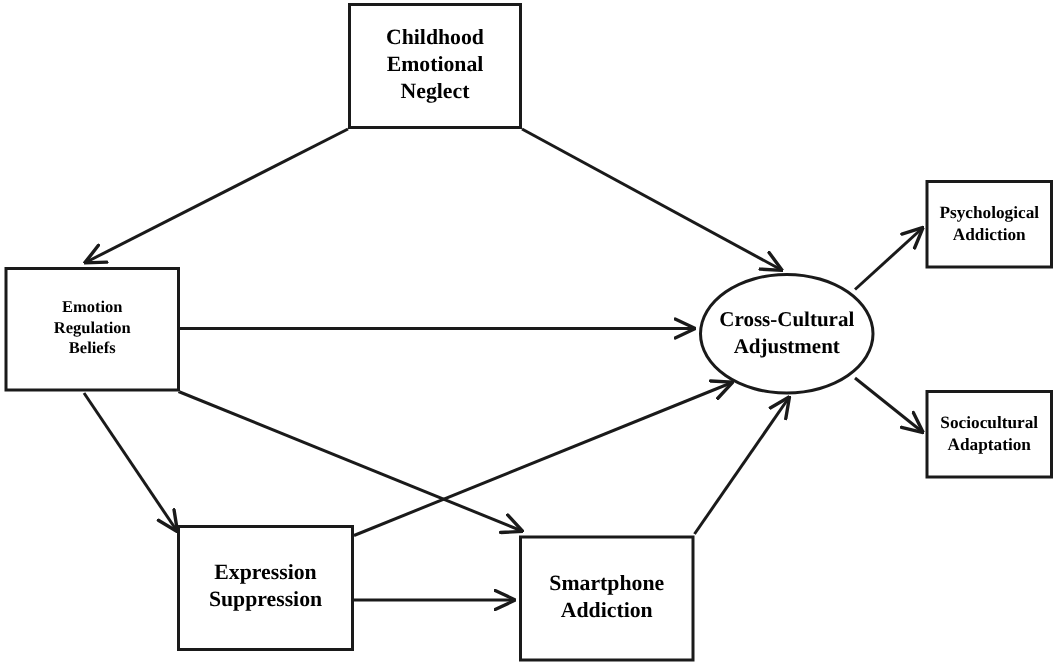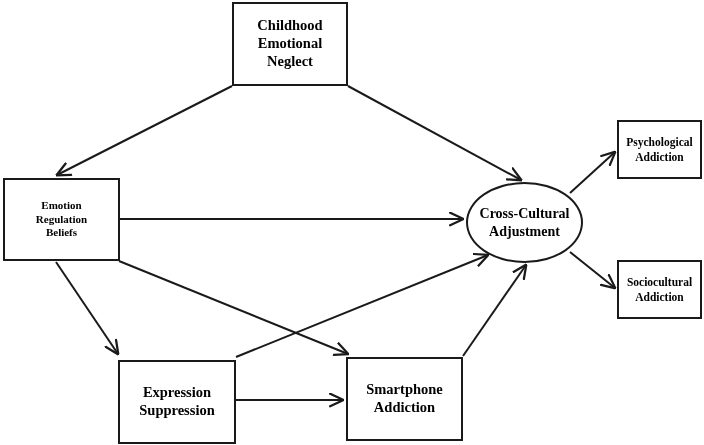--- a/index.html
+++ b/index.html
@@ -43,21 +43,21 @@
     border-radius: 50%;
   }
   .node-label {
     display: block;
     white-space: pre-line;
     padding: 0 3px;
   }
   
   #node-childhood-emotional-neglect { left: 232px; top: 2px;   width: 116px; height: 84px;  font-size: 14.5px; }
   #node-emotion-regulation-beliefs  { left: 3px;   top: 178px; width: 117px; height: 83px;  font-size: 11px; }
-  #node-expression-suppression      { left: 118px; top: 360px; width: 118px; height: 84px;  font-size: 14.5px; }
+  #node-expression-suppression      { left: 118px; top: 350px; width: 118px; height: 84px;  font-size: 14.5px; }
   #node-smartphone-addiction        { left: 346px; top: 357px; width: 117px; height: 84px;  font-size: 14.5px; }
   #node-cross-cultural-adjustment   { left: 466px; top: 182px; width: 117px; height: 81px;  font-size: 14px; }
   #node-psychological-adaptation    { left: 617px; top: 120px; width: 85px;  height: 59px;  font-size: 11.5px; }
   #node-sociocultural-adaptation    { left: 617px; top: 260px; width: 85px;  height: 59px;  font-size: 11.5px; }
 </style>
 </head>
 <body>
 
 <div id="diagram-root">
 
@@ -119,16 +119,16 @@
 Addiction</span>
   </div>
 
   <div class="node rect" id="node-psychological-adaptation">
     <span class="node-label">Psychological
 Addiction</span>
   </div>
 
   <div class="node rect" id="node-sociocultural-adaptation">
     <span class="node-label">Sociocultural
-Addiction</span>
+Adaptation</span>
   </div>
 
 </div>
 
 </body></html>

